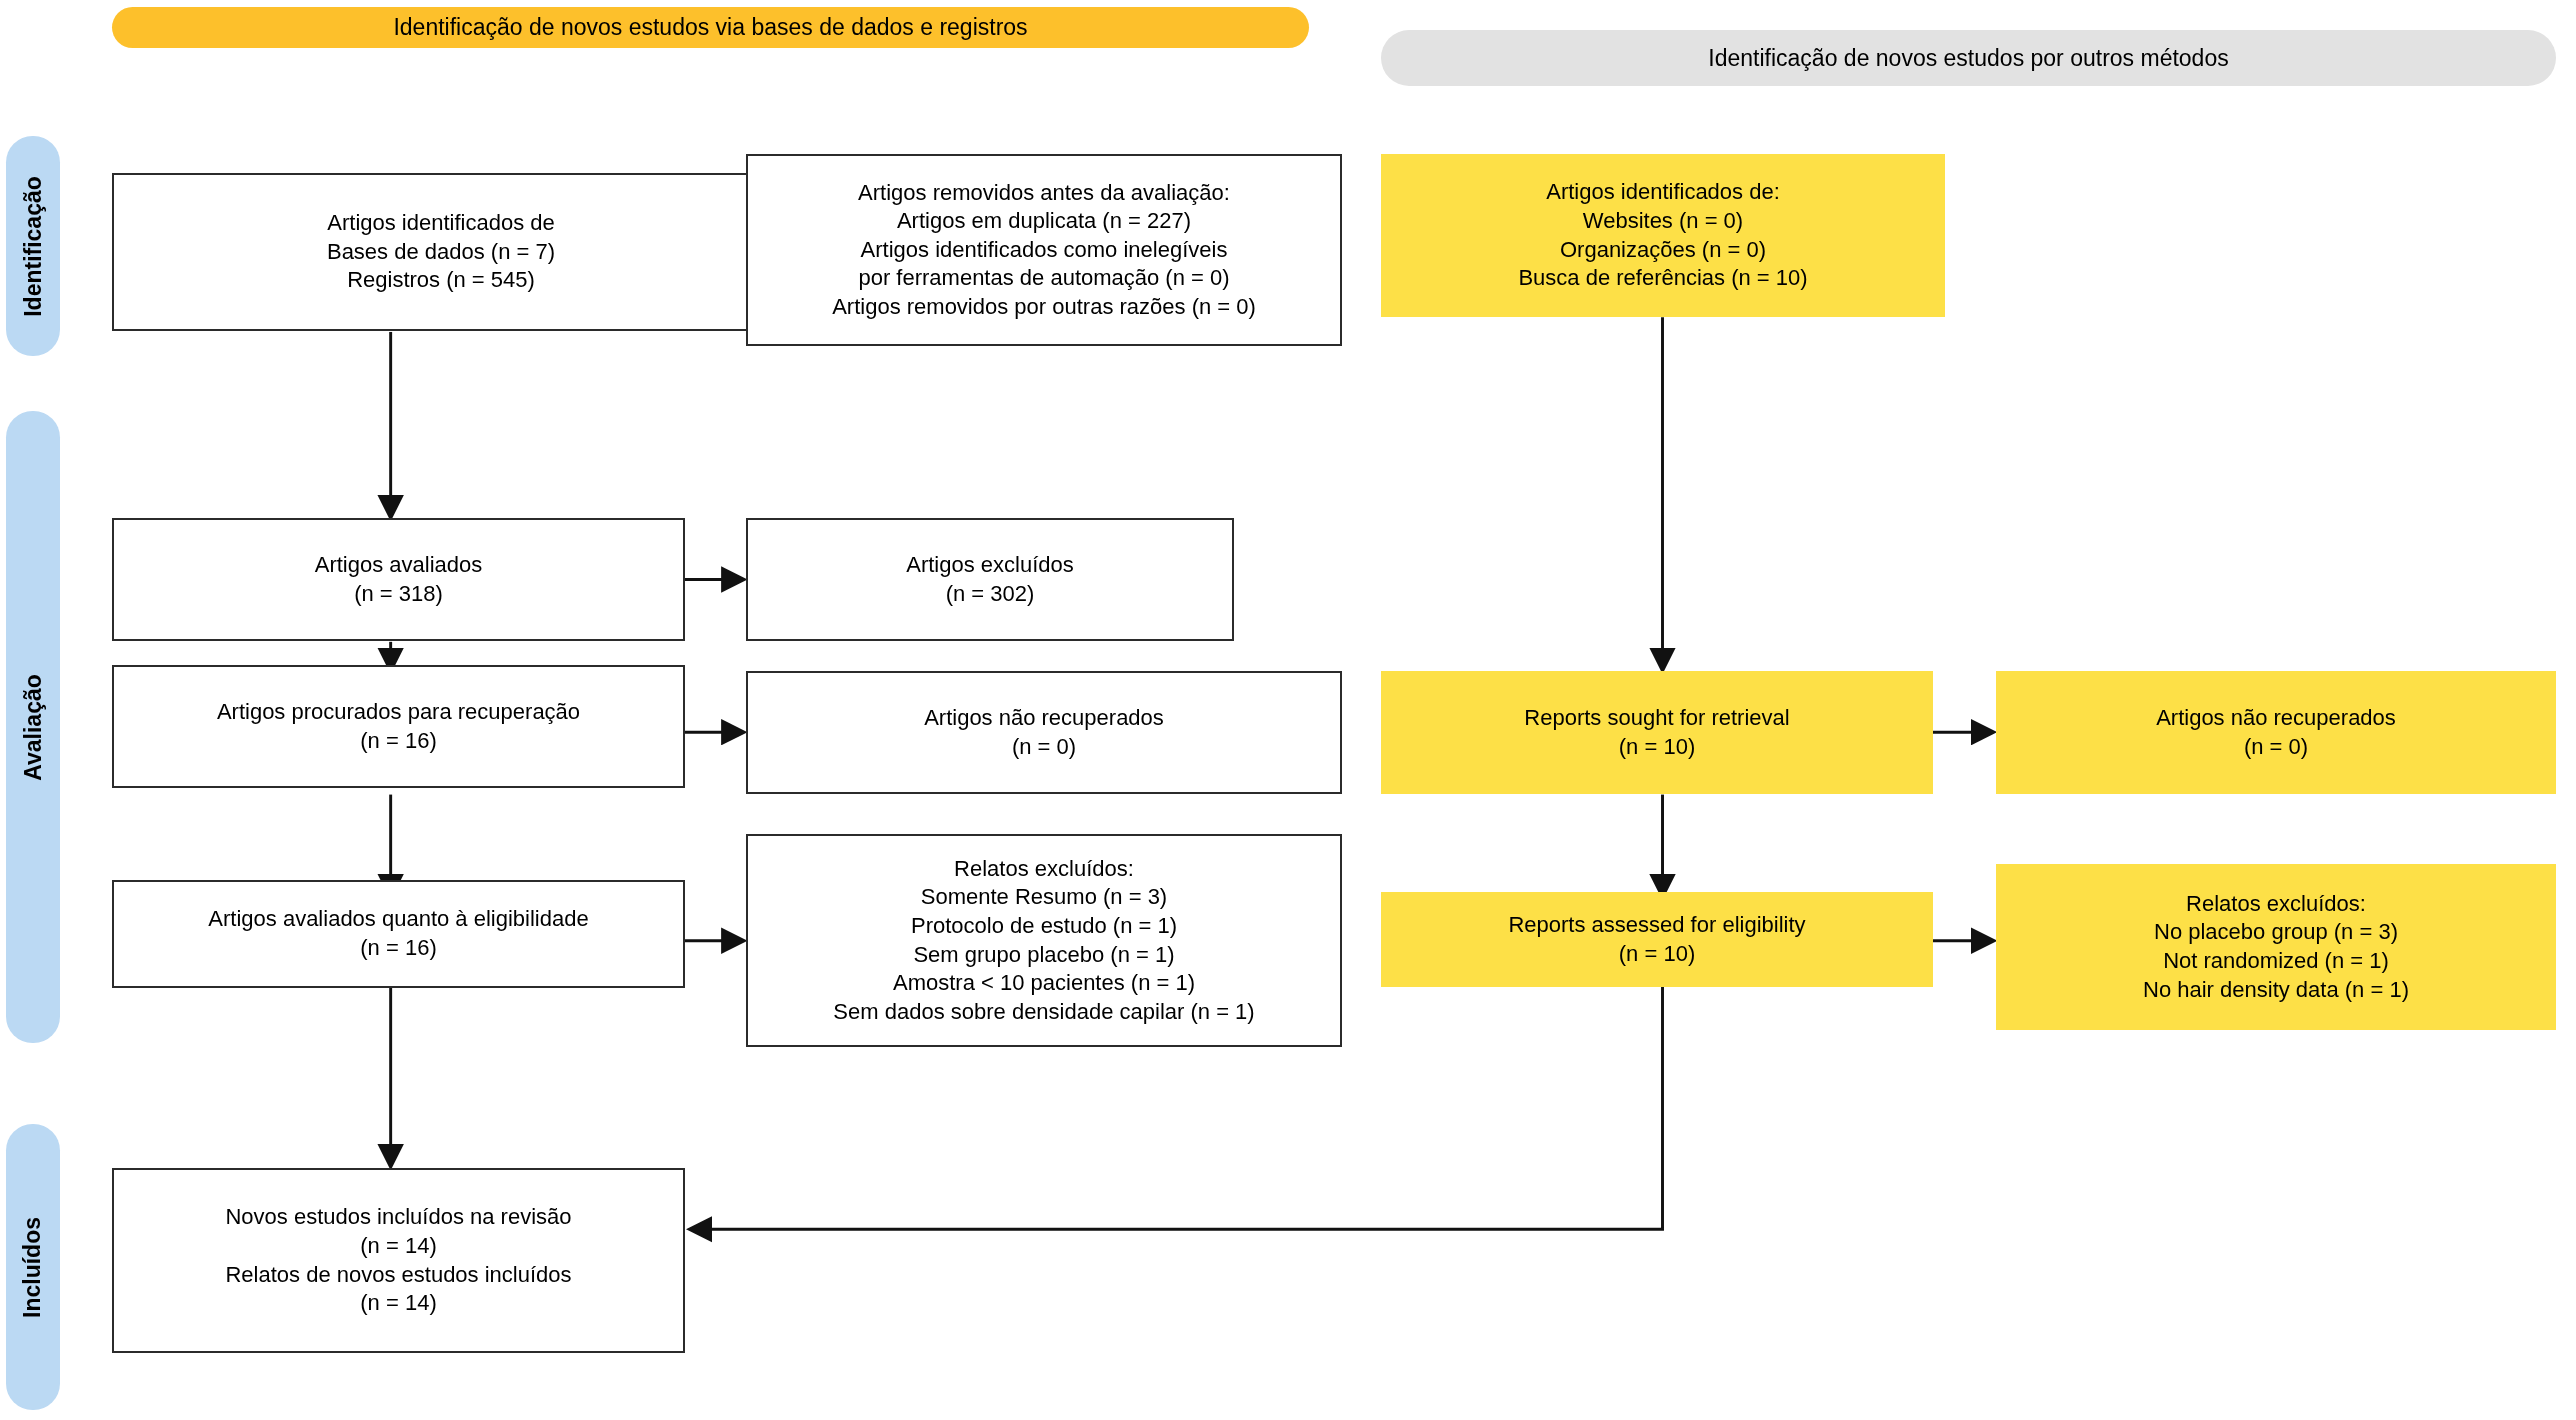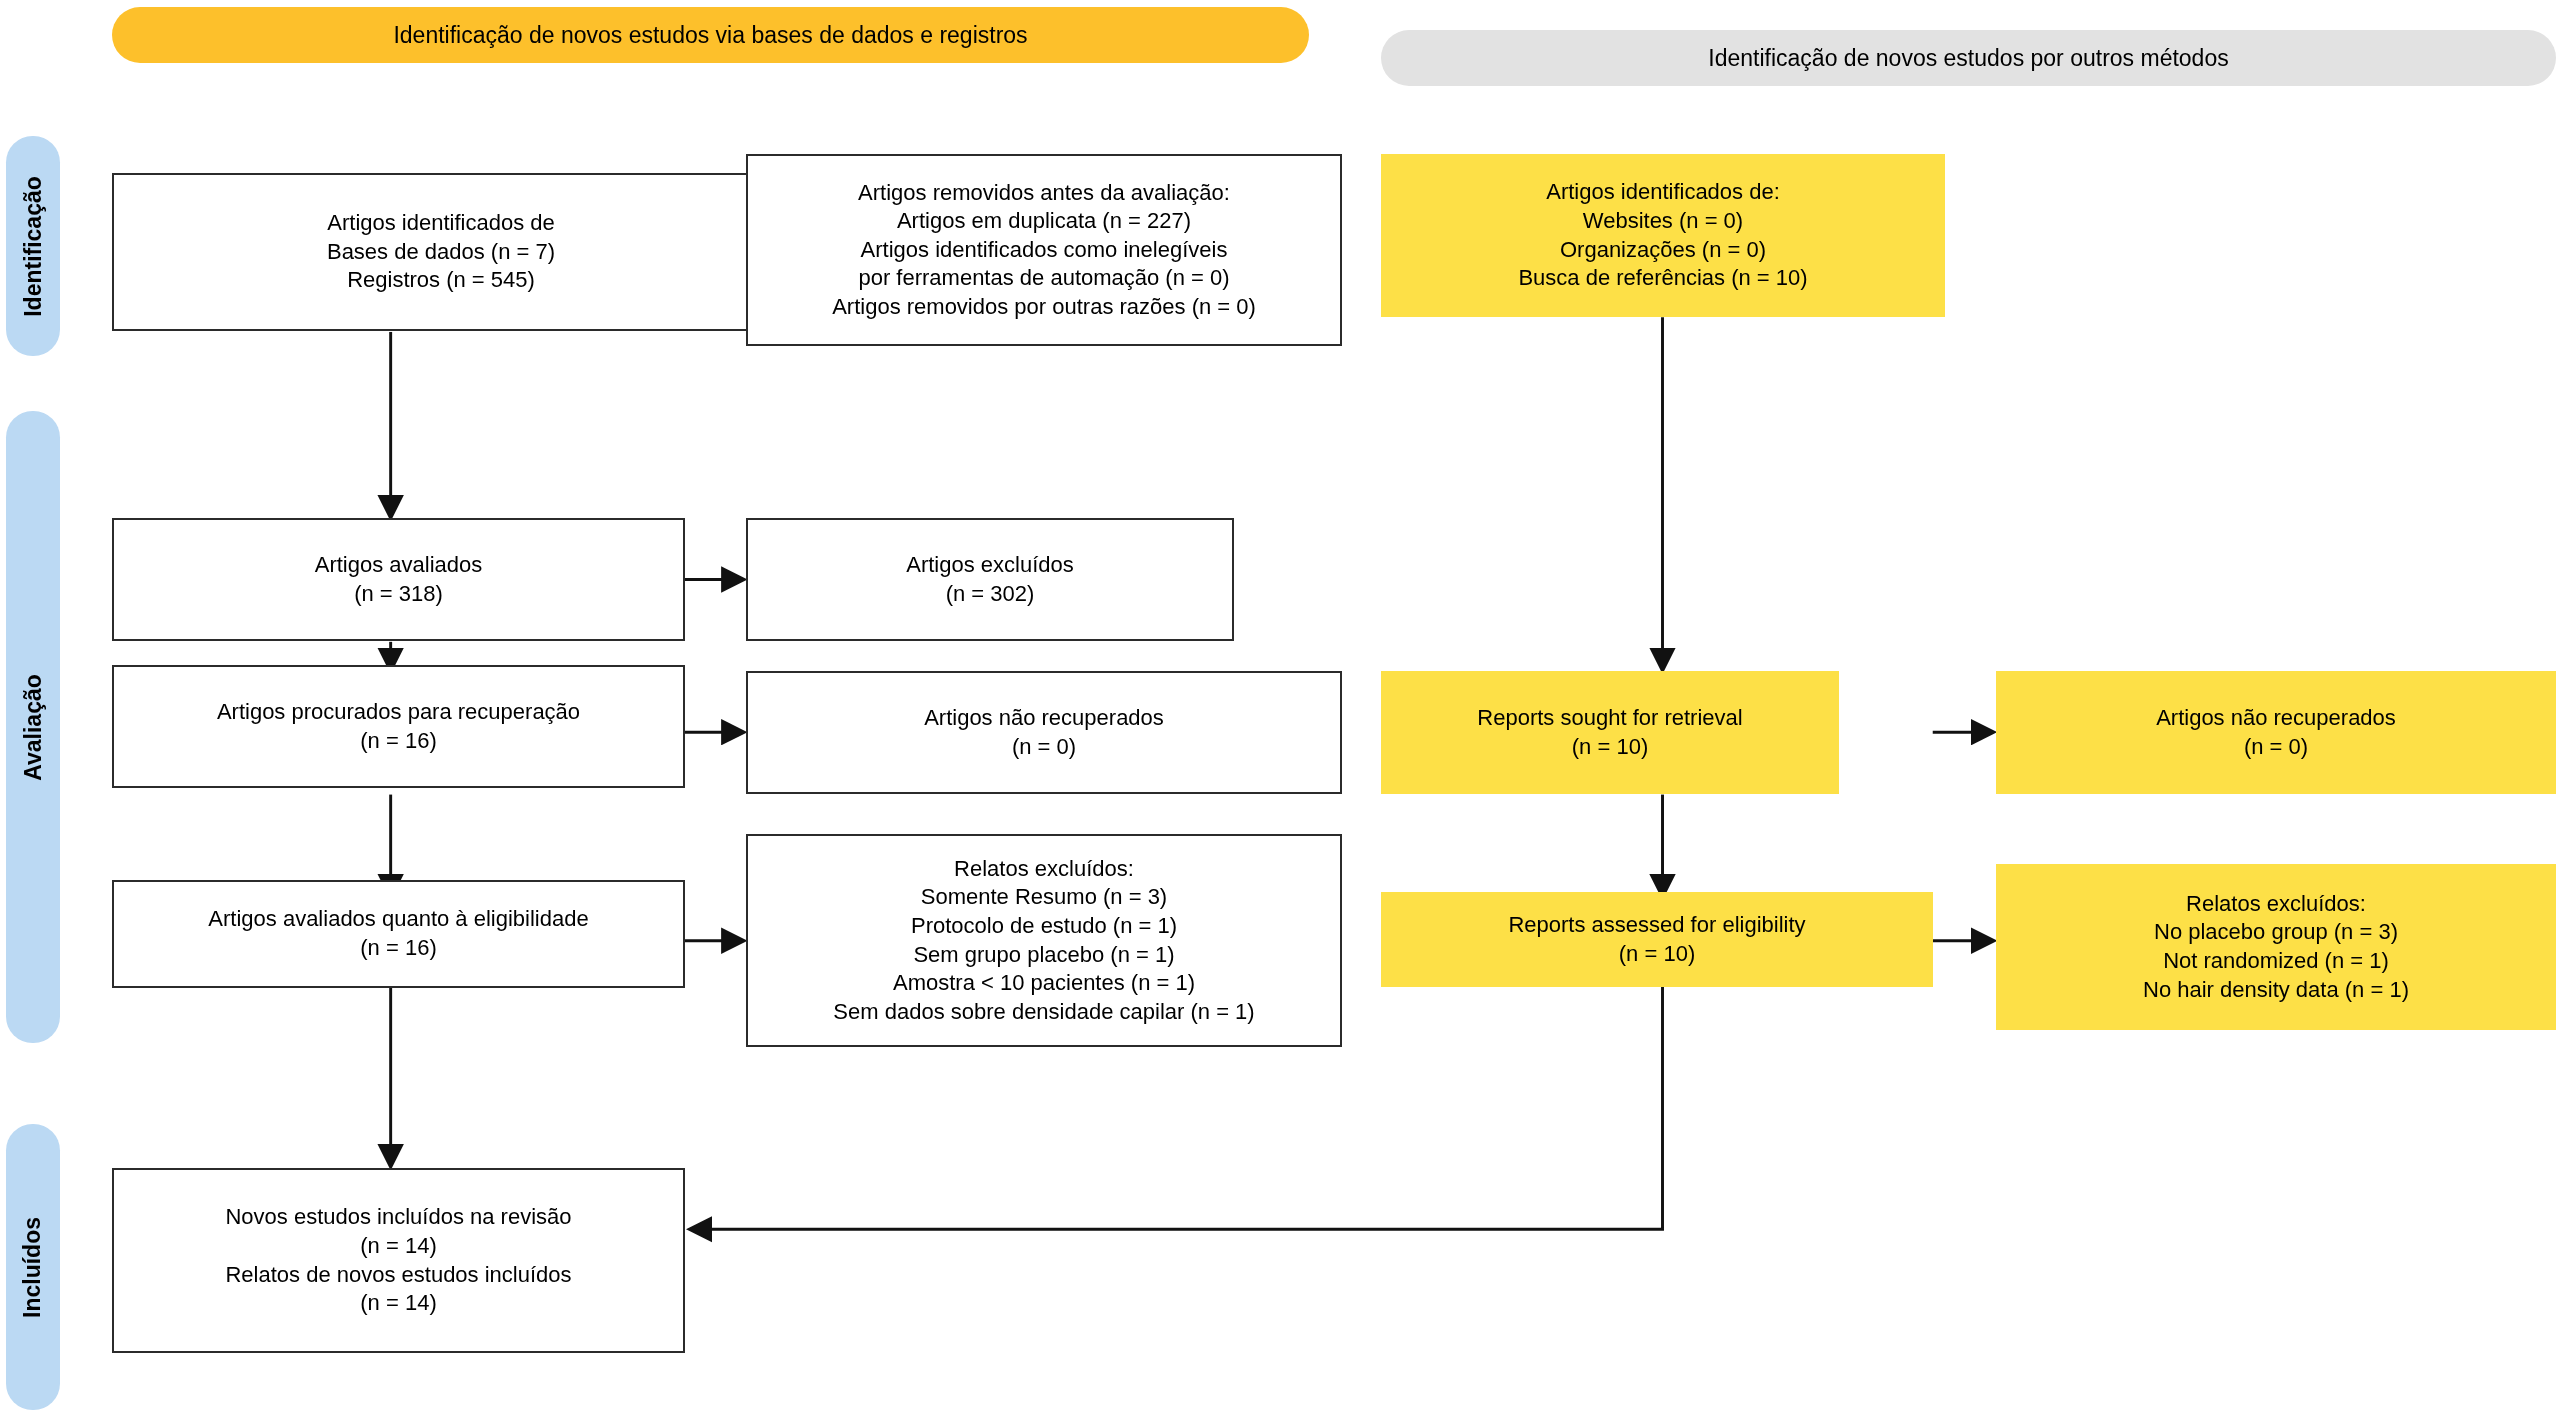--- a/index.html
+++ b/index.html
@@ -2,21 +2,21 @@
 <html style="font-size:11.7px"><head>
 <meta charset="utf-8">
 <style>
   html,body{margin:0;padding:0;background:#fff;}
   body{font-family:"Liberation Sans","DejaVu Sans",sans-serif;}
   #stage{position:relative;width:2576px;height:1421px;background:#fff;overflow:hidden;}
 
   
   .banner{position:absolute;border-radius:32px;display:flex;align-items:center;justify-content:center;
           text-align:center;font-size:23px;color:#000;line-height:1.2;padding:0 17.6px;box-sizing:border-box;}
-  .banner.db{background:#FDC02B;left:112px;top:7.3px;width:1197px;height:56px;}
+  .banner.db{background:#FDC02B;left:112px;top:7.3px;width:1197px;height:41px;}
   .banner.other{background:#E2E2E2;left:1381px;top:7.3px;width:1175px;height:56px;margin-top:23px;}
 
   
   .rail{position:absolute;left:5.9px;width:54px;background:#BBD9F3;border-radius:26.4px;
         display:flex;align-items:center;justify-content:center;}
   .rail span{transform:rotate(-90deg);white-space:nowrap;font-size:23px;color:#000;font-weight:bold;}
   .rail.r1{top:136px;height:220px;}
   .rail.r2{top:411px;height:632px;}
   .rail.r3{top:1124px;height:286px;}
 
@@ -144,21 +144,21 @@
     <span class="ln">(n = 14)</span>
   </div>
 
   <div class="box grey" style="left:1381px;top:154px;width:564px;height:163px;">
     <span class="ln">Artigos identificados de:</span>
     <span class="ln">Websites (n = 0)</span>
     <span class="ln">Organizações (n = 0)</span>
     <span class="ln">Busca de referências (n = 10)</span>
   </div>
 
-  <div class="box grey" style="left:1381px;top:671px;width:458px;height:123px;">
+  <div class="box grey" style="left:1381px;top:671px;width:552px;height:123px;">
     <span class="ln">Reports sought for retrieval</span>
     <span class="ln">(n = 10)</span>
   </div>
 
   <div class="box grey" style="left:1996px;top:671px;width:560px;height:123px;">
     <span class="ln">Artigos não recuperados</span>
     <span class="ln">(n = 0)</span>
   </div>
 
   <div class="box grey" style="left:1381px;top:892px;width:552px;height:95px;">

